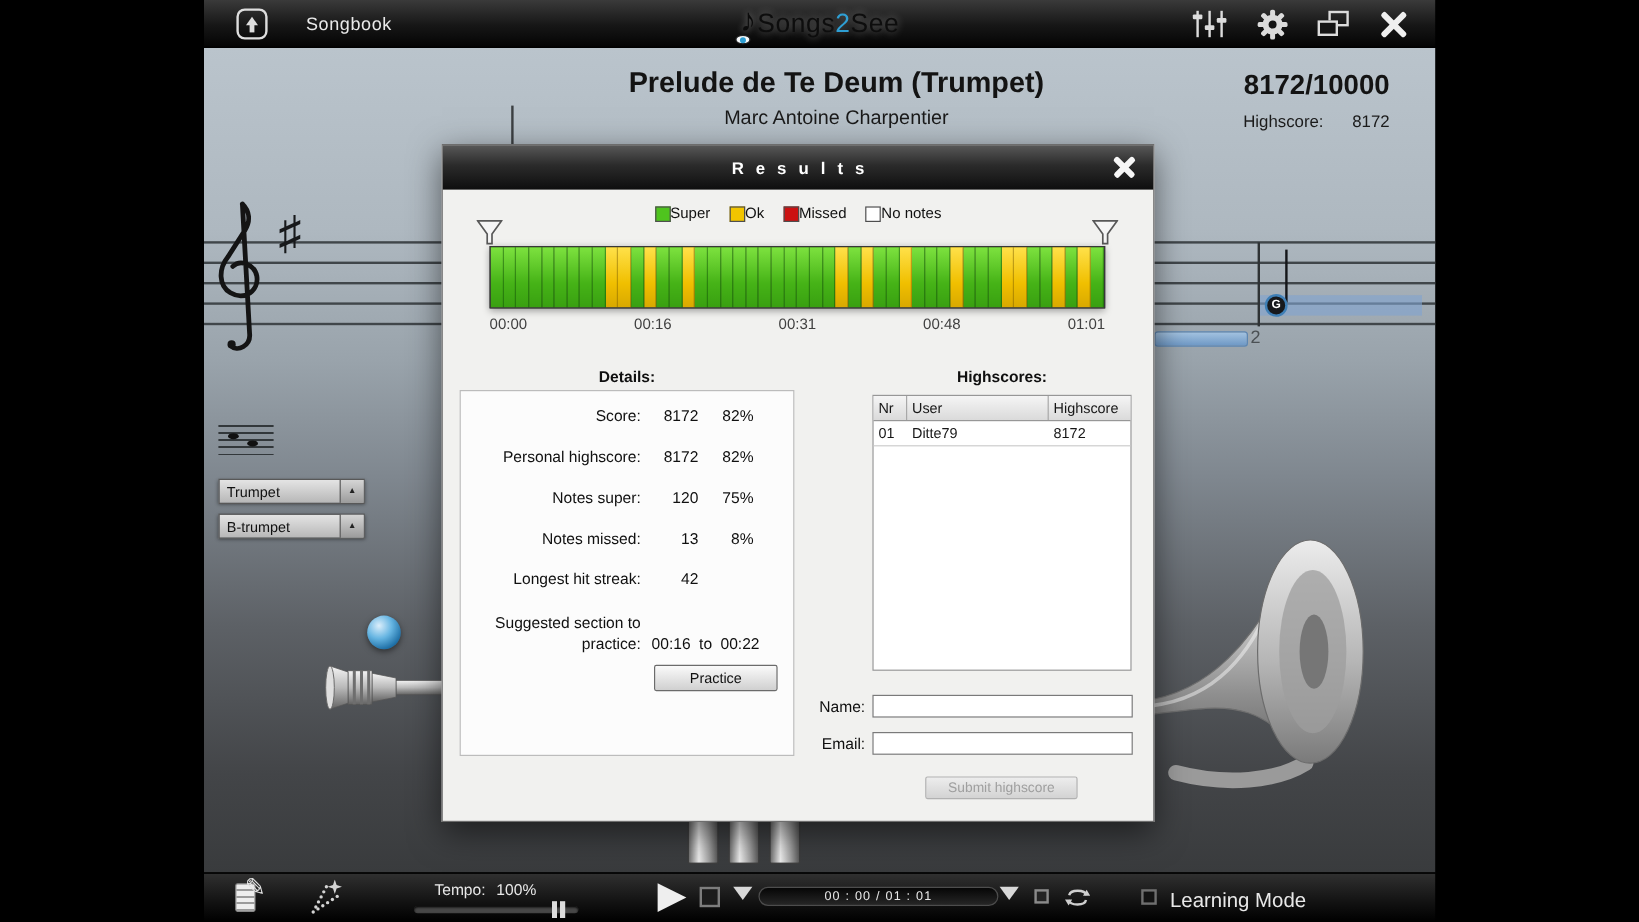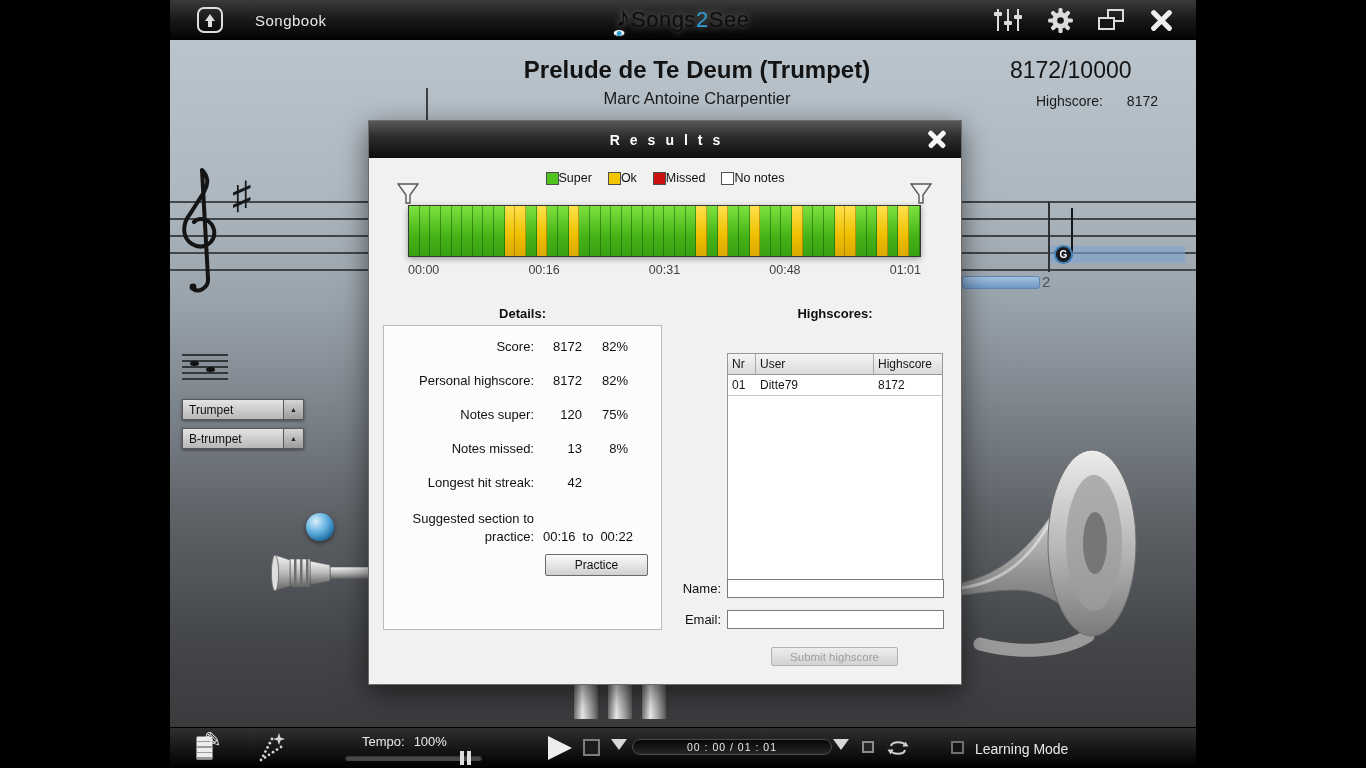--- a/index.html
+++ b/index.html
@@ -46,22 +46,22 @@
   
   .main { position:absolute; top:40px; left:0; right:0; bottom:41px; overflow:hidden;
           background:linear-gradient(#bac4cc 0%, #aeb8c0 22%, #99a3ab 38%, #7f878f 52%, #5d6166 70%, #434548 88%, #393b3d 100%); }
   .staffline { position:absolute; left:0; right:0; height:2px; background:#40464a; z-index:1; }
   .top-barline { position:absolute; left:256px; top:48px; width:2px; height:34px; background:#3c4043; z-index:1; }
 
   .song-title { position:absolute; top:16px; left:257px; width:540px; text-align:center;
                 font-size:24px; font-weight:bold; color:#131313; z-index:3; }
   .composer  { position:absolute; top:49px; left:257px; width:540px; text-align:center;
                font-size:16.5px; color:#1a1a1a; z-index:3; }
-  .score-big { position:absolute; top:17px; left:840px; width:148px; 
-               font-size:23px; font-weight:normal; color:#131313; z-index:3; }
+  .score-big { position:absolute; top:17px; left:840px; width:148px; text-align:right;
+               font-size:23px; font-weight:bold; color:#131313; z-index:3; }
   .hs-line   { position:absolute; top:53px; left:840px; width:148px; display:flex;
                justify-content:space-between; padding-left:26px; font-size:14px; color:#1b1b1b; z-index:3; }
 
   .clef-svg { position:absolute; left:6px; top:122px; z-index:2; }
   .sharp { position:absolute; left:62px; top:134px; font-size:38px; font-weight:bold; color:#17191b; z-index:2; }
   .ministaff { position:absolute; left:12px; top:314px; width:46px; height:27px; z-index:2;
        background:repeating-linear-gradient(180deg,#32373a 0 1.5px,transparent 1.5px 6px); }
   .ministaff::before { content:''; position:absolute; left:8px; top:7px; width:9px; height:5px; background:#111; border-radius:50%; }
   .ministaff::after  { content:''; position:absolute; left:24px; top:13px; width:9px; height:5px; background:#111; border-radius:50%; }
 
@@ -133,21 +133,21 @@
   .detail-value { width:48px; text-align:right; }
   .detail-pct   { width:46px; text-align:right; }
   .suggest-row { display:flex; font-size:13px; color:#101010; margin-top:1px; }
   .suggest-label { width:150px; text-align:right; line-height:1.35; }
   .suggest-vals { display:flex; gap:7px; align-self:flex-end; padding-left:9px; padding-bottom:1px; }
   .practice-btn { display:block; margin:9px 13px 0 auto; width:103px; height:22px;
       background:linear-gradient(#fafafa,#d0d0d0); border:1px solid #6b6b6b; border-radius:2px;
       font-size:12px; color:#111; font-family:"Liberation Sans",sans-serif; }
 
   .hs-table { position:absolute; left:358px; top:208px; width:216px; height:230px; background:#fff;
-              border:1px solid #979797; font-size:12px; color:#161616;margin-top:24px; }
+              border:1px solid #979797; font-size:12px; color:#161616; }
   .hs-header { display:flex; height:21px; background:linear-gradient(#f5f5f5,#dadada); border-bottom:1px solid #979797; }
   .hs-hcell { border-right:1px solid #a8a8a8; padding:3px 4px; }
   .hs-hcell:last-child { border-right:none; }
   .hs-row { display:flex; height:21px; border-bottom:1px solid #cccccc; }
   .hs-cell { padding:3px 4px; }
   .hs-c0 { width:28px; } .hs-c1 { width:118px; } .hs-c2 { flex:1; }
 
   .form-label { position:absolute; left:292px; width:60px; text-align:right; font-size:13px; color:#0f0f0f; }
   .form-label.name { top:460px; } .form-label.email { top:491px; }
   .form-input { position:absolute; left:358px; width:217px; height:19px; border:1px solid #7a7a7a;
@@ -176,21 +176,21 @@
   .stop-btn { position:absolute; left:413px; top:11px; width:17px; height:17px; background:#1c1c1c; border:2px solid #7d7d7d; }
   .seek-marker { position:absolute; top:11px; width:0; height:0;
       border-left:8px solid transparent; border-right:8px solid transparent; border-top:11px solid #d8d8d8; }
   .seek-marker.l { left:441px; } .seek-marker.r { left:663px; }
   .seek-bar { position:absolute; left:462px; top:11px; width:200px; height:16px; border-radius:8px;
       background:linear-gradient(#060606,#262626); border:1px solid #4d4d4d; color:#e8e8e8;
       font-size:10.5px; text-align:center; line-height:14px; letter-spacing:1px; }
   .mini-square { position:absolute; left:692px; top:13px; width:12px; height:12px; background:#242424; border:2px solid #8a8a8a; }
   .loop-icon { position:absolute; left:716px; top:10px; }
   .lm-checkbox { position:absolute; left:781px; top:13px; width:13px; height:13px; background:#131313; border:2px solid #6f6f6f; }
-  .lm-label { position:absolute; left:805px; top:13px; font-size:14px; color:#e8e8e8; }
+  .lm-label { position:absolute; left:805px; top:13px; font-size:17px; color:#e8e8e8; }
 </style>
 </head>
 <body>
 
 <div class="stage">
 
   <div class="topbar">
     <div class="songbook-btn">
       <span class="songbook-icon"></span>
       <span class="songbook-label">Songbook</span>

